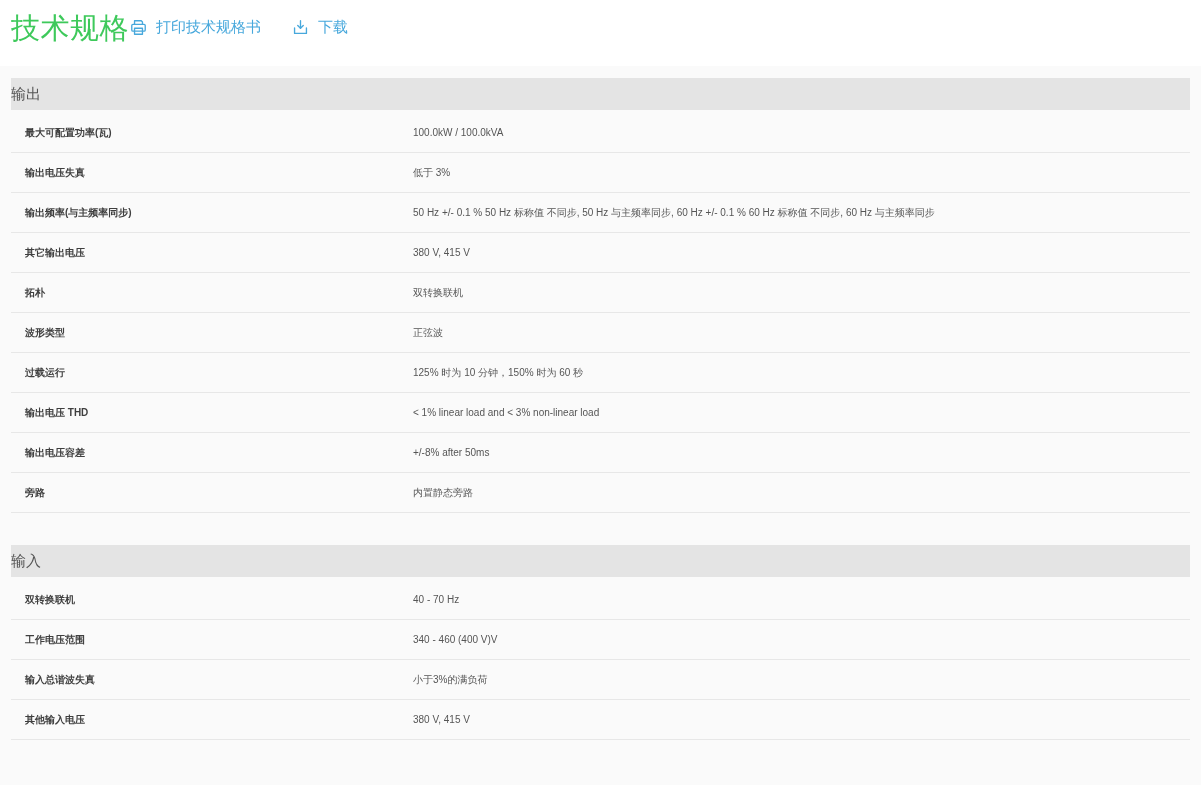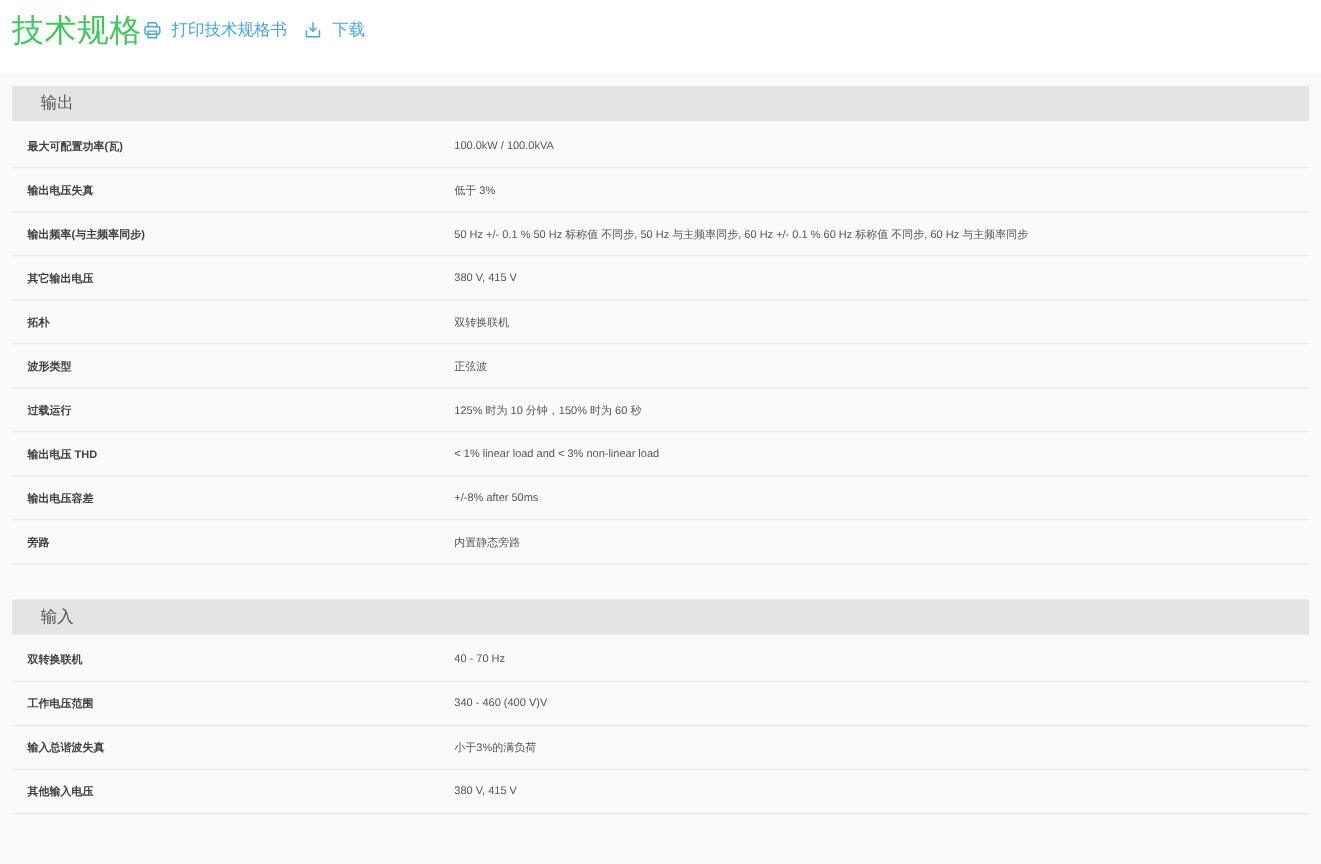--- a/index.html
+++ b/index.html
@@ -25,35 +25,35 @@
     height:66px;background:var(--header-bg);
     display:flex;align-items:center;
     padding:0 12px 0 11px;
   }
   .page-title{
     margin:0;font-size:29px;font-weight:500;line-height:1;
     color:var(--accent-green);
     letter-spacing:0.5px;
     position:relative;top:-5px;
   }
-  .header-actions{display:flex;align-items:center;gap:14px;position:relative;top:-6px;}
+  .header-actions{display:flex;align-items:center;gap:30px;position:relative;top:-6px;}
   .action-link{
     display:flex;align-items:center;gap:8px;
     color:var(--link-blue);font-size:15px;text-decoration:none;cursor:pointer;
     white-space:nowrap;
   }
   .action-link svg{display:block;}
   .spec-main{padding:12px 11px 0;}
   .spec-section + .spec-section{margin-top:32px;}
   .section-header{
     height:32px;line-height:32px;
     background:var(--section-header-bg);
     color:var(--section-header-text);
     font-size:15px;
-    padding:0 26px;
+    padding:0 0;
   }
   .section-body{padding-top:3px;}
   .spec-row{
     display:flex;align-items:center;
     height:40px;
     border-bottom:1px solid var(--divider);
     font-size:10px;
   }
   .spec-row .row-label{
     width:402px;flex:0 0 402px;

